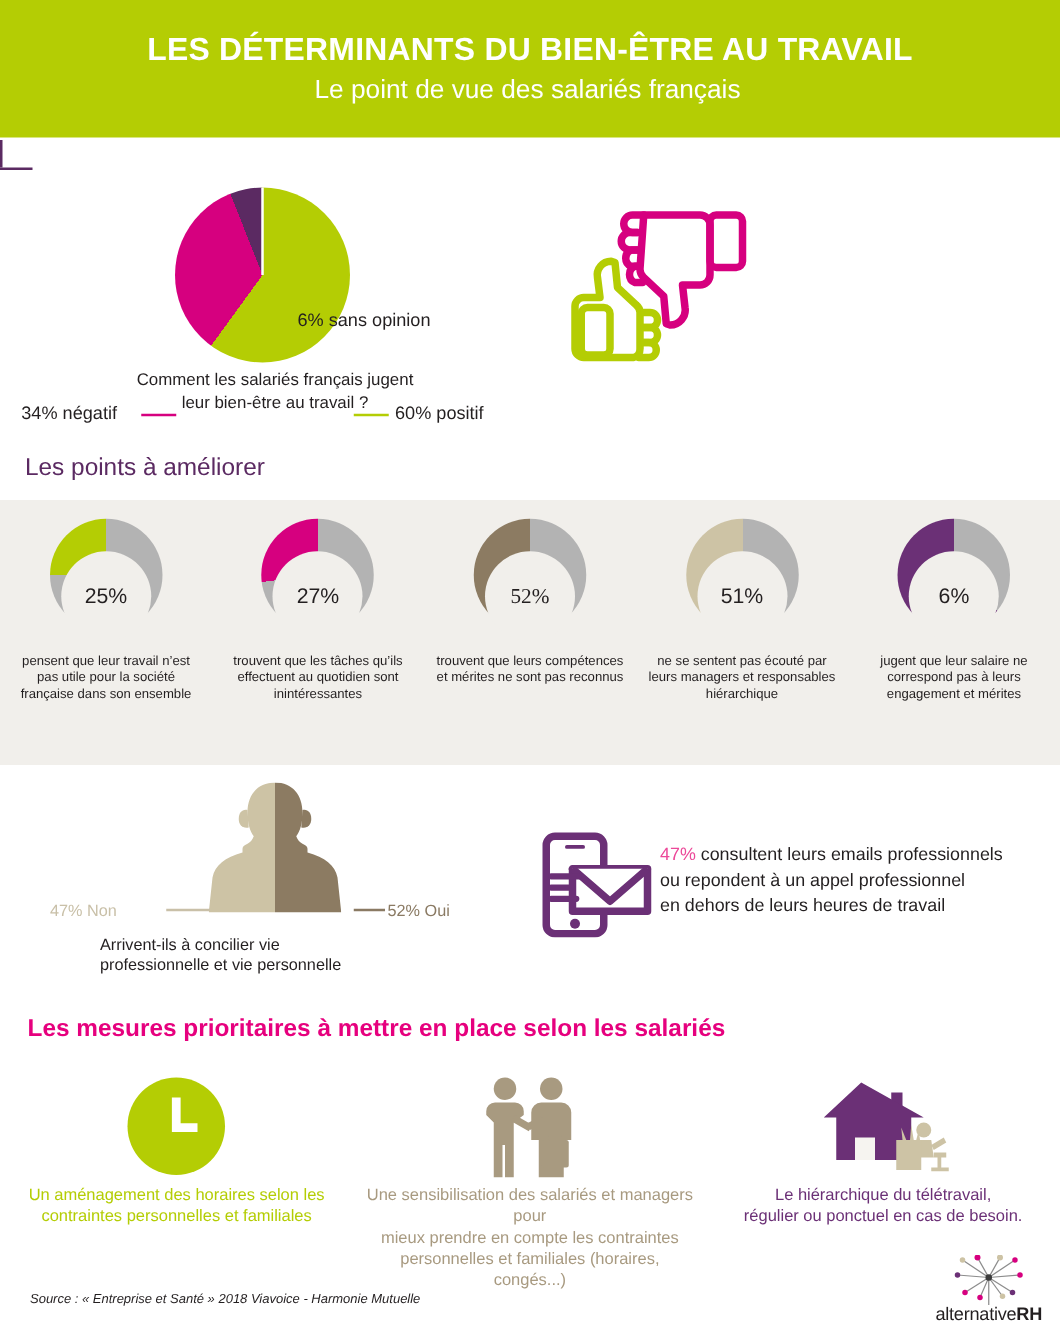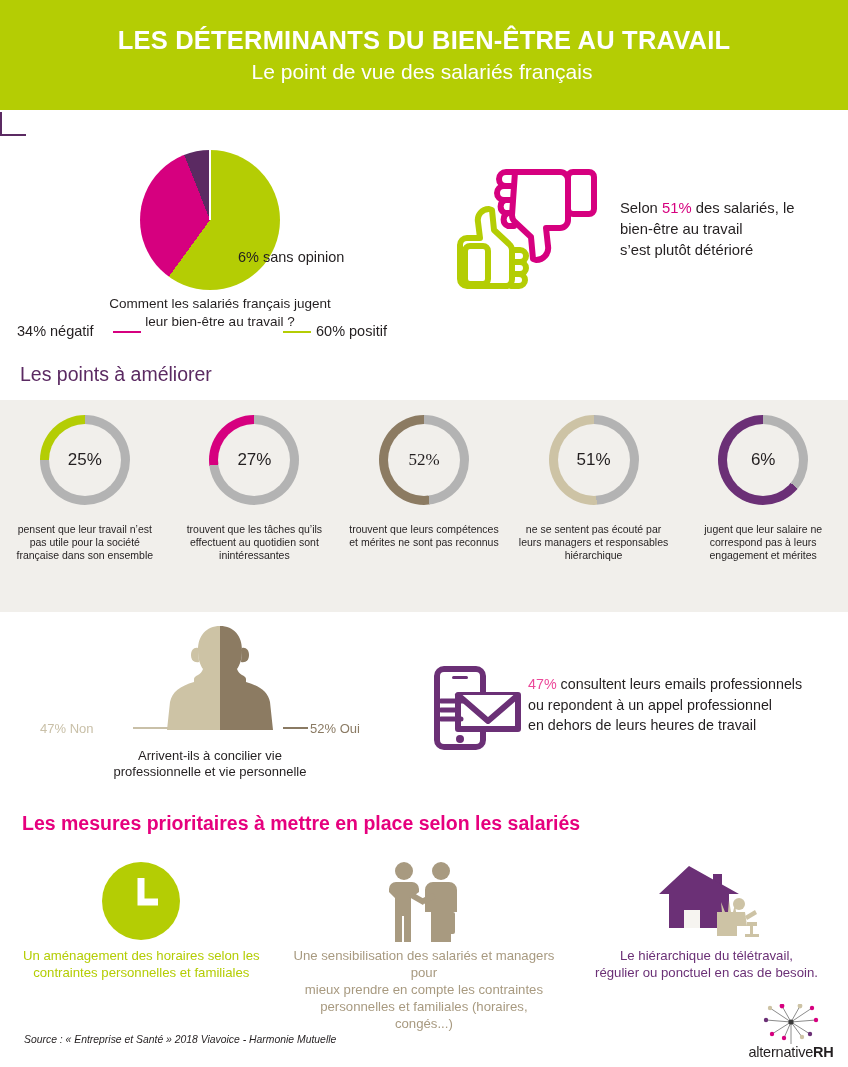--- a/index.html
+++ b/index.html
@@ -80,40 +80,40 @@
     position:absolute;left:0;top:415px;width:848px;height:180px;
     display:flex;
   }
   .donut-col{
     width:169.6px;display:flex;flex-direction:column;align-items:center;
   }
   .donut{
     position:relative;width:90px;height:90px;border-radius:50%;
   }
   .donut-hole{
-    position:absolute;left:9px;top:9px;width:72px;height:72px;
+    position:absolute;left:9px;top:26px;width:72px;height:72px;
     border-radius:50%;background:#f1efeb;
     display:flex;align-items:center;justify-content:center;
   }
   .donut-val{font-size:17px;color:#231f20;}
   .donut-cap{
     margin-top:18px;font-size:10.5px;line-height:1.24;text-align:center;
     color:#231f20;width:152px;
   }
 
   
   .sil-block{position:absolute;left:30px;top:622px;width:390px;height:160px;}
   .sil-wrap{position:absolute;left:130px;top:0;width:120px;height:110px;}
   .sil-lbl{position:absolute;font-size:13px;white-space:nowrap;}
   .sil-lbl-non{left:40px;top:721px;color:#c9c0a8;}
   .sil-lbl-oui{left:310px;top:721px;color:#8a7a63;}
   .sil-line-l{position:absolute;left:133px;top:727px;width:35px;height:1.5px;background:#c9c0a8;}
   .sil-line-r{position:absolute;left:283px;top:727px;width:25px;height:1.5px;background:#8a7a63;}
   .sil-cap{
-    position:absolute;left:80px;top:748px;width:260px;text-align:center;
+    position:absolute;left:80px;top:748px;width:260px;text-align:left;
     font-size:13px;line-height:1.25;color:#231f20;
   }
 
   
   .mail-block{position:absolute;left:428px;top:660px;width:420px;height:110px;}
   .mail-icon{position:absolute;left:5px;top:5px;width:95px;height:85px;}
   .mail-text{
     position:absolute;left:100px;top:14px;width:312px;
     font-size:14.3px;line-height:1.45;color:#231f20;
   }
@@ -196,25 +196,20 @@
         <g fill="none" stroke="#b4cd04" stroke-width="6" stroke-linejoin="round" stroke-linecap="round">
           <path d="M52 128 h-40 a7 7 0 0 1 -7 -7 v-34 a7 7 0 0 1 7 -7 h13
                    l-2 -16 a11 11 0 0 1 11 -13 l3 1 2 20 15 14
                    a8 8 0 0 1 3 6 v29 a7 7 0 0 1 -5 7 z"></path>
           <path d="M56 128 h8 a6 6 0 0 0 0 -12 h-4"></path>
           <path d="M60 116 h5 a6 6 0 0 0 0 -12 h-5"></path>
           <path d="M60 104 h5 a6 6 0 0 0 0 -12 h-5"></path>
           <rect x="10" y="88" width="23" height="38" rx="5"></rect>
         </g>
       </svg>
-    </div>
-    <div class="thumbs-text">
-      <span>Selon </span><span class="hl-pink">51%</span><span> des salariés, le</span><br>
-      <span>bien-être au travail</span><br>
-      <span>s’est plutôt détérioré</span>
     </div>
   </div>
 
   <h3 class="sec-heading-purple">Les points à améliorer</h3>
   <div class="gray-band"></div>
 
   <div class="donuts" id="donut-group">
 
   <div class="donut-col">
         <div class="donut" style="background: conic-gradient(from 270deg, rgb(180, 205, 4) 0deg, rgb(180, 205, 4) 90deg, rgb(179, 179, 179) 90deg, rgb(179, 179, 179) 360deg);">

